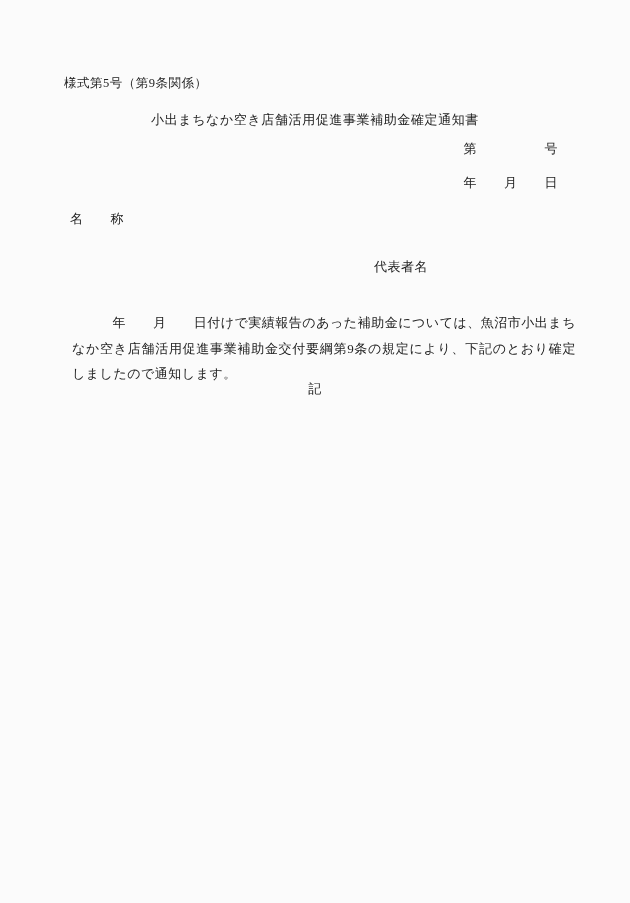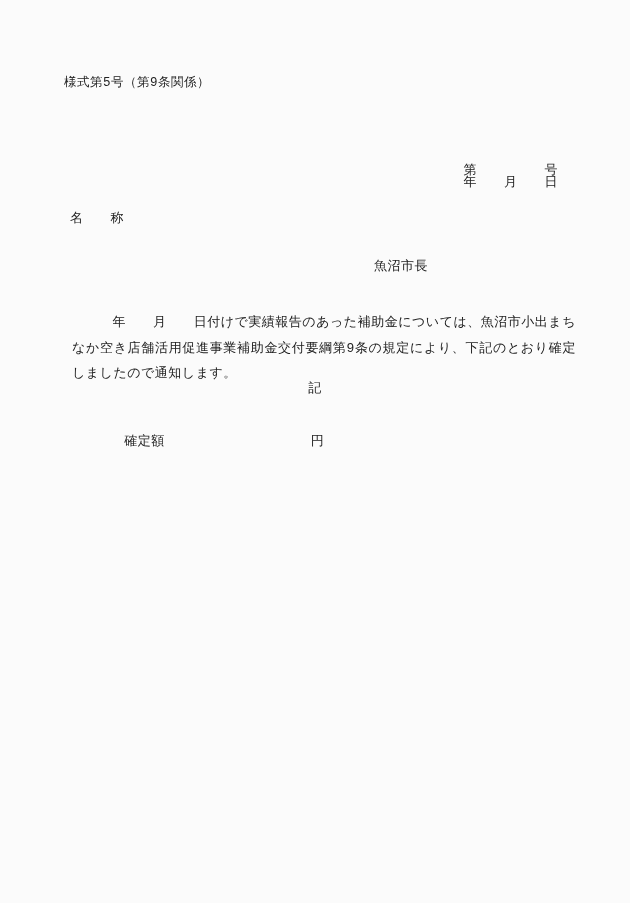--- a/index.html
+++ b/index.html
@@ -6,21 +6,21 @@
     margin: 0;
     padding: 0;
     background: #fbfbfb;
   }
   .page {
     position: relative;
     width: 630px;
     height: 903px;
     background: #fbfbfb;
     color: #222222;
-    font-family: Liberation Mono, monospace;
+    font-family: Liberation Serif, serif;
     overflow: hidden;
   }
   .line {
     position: absolute;
     font-size: 13px;
     letter-spacing: 0.5px;
     line-height: 1.15;
     white-space: pre;
   }
   .form-number {
@@ -30,21 +30,21 @@
   }
   .doc-title {
     left: 0;
     width: 630px;
     top: 113px;
     text-align: center;
     letter-spacing: 0.6px;
   }
   .number-line {
     right: 72px;
-    top: 164px;
+    top: 142px;
     text-align: center;
   }
   .date-line {
     right: 72px;
     top: 176px;
     text-align: center;
   }
   .name-label {
     left: 70px;
     top: 212px;
@@ -85,31 +85,29 @@
     margin-left: 146px;
   }
 </style>
 </head>
 <body>
 
 <div class="page">
 
   <div class="line form-number">様式第5号（第9条関係）</div>
 
+  <div class="line doc-title">小出まちなか空き店舗活用促進事業補助金確定通知書</div>
 
   <div class="line number-line">第　　　　　号</div>
 
   <div class="line date-line">年　　月　　日</div>
 
   <div class="line name-label">名　　称</div>
 
 
-  <div class="line sender">魚沼市長</div>
+  <div class="line sender">代表者名</div>
 
   <p class="body-paragraph">　　　年　　月　　日付けで実績報告のあった補助金については、魚沼市小出まちなか空き店舗活用促進事業補助金交付要綱第9条の規定により、下記のとおり確定しましたので通知します。</p>
 
   <div class="line record-marker">記</div>
 
-  <div class="line amount-row">
-    <span>確定額</span><span class="unit">円</span>
-  </div>
 
 </div>
 
 </body></html>

